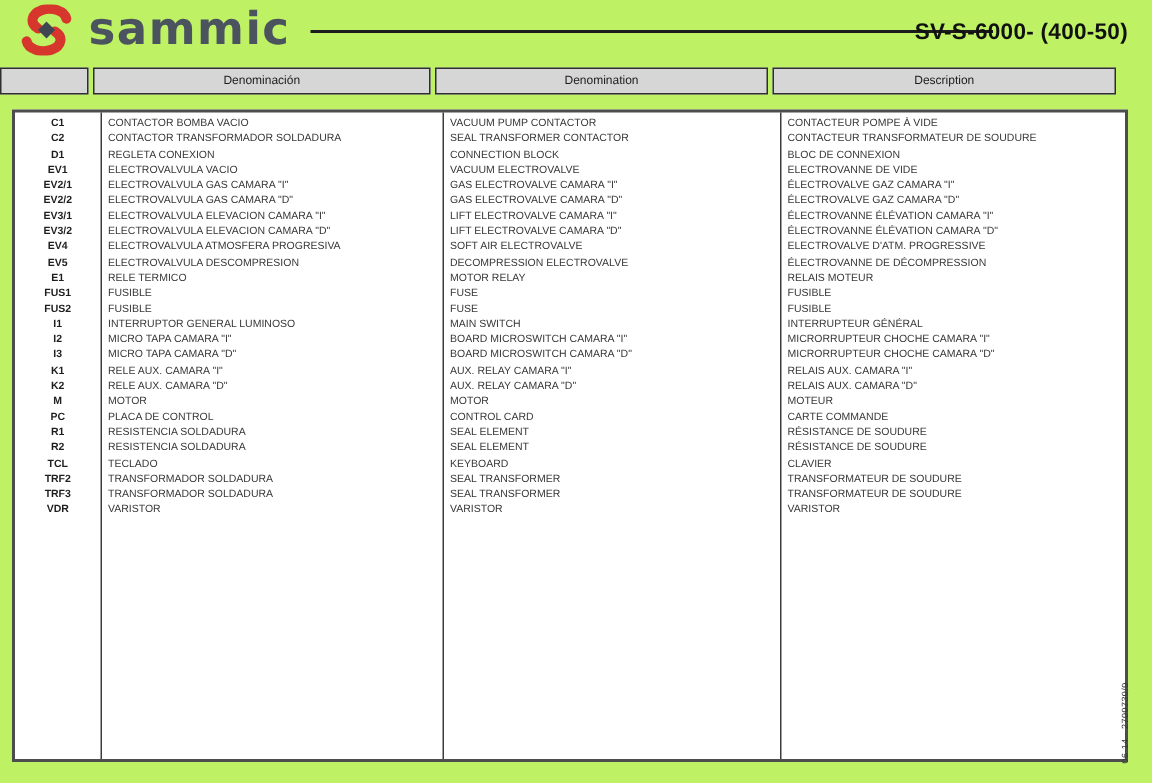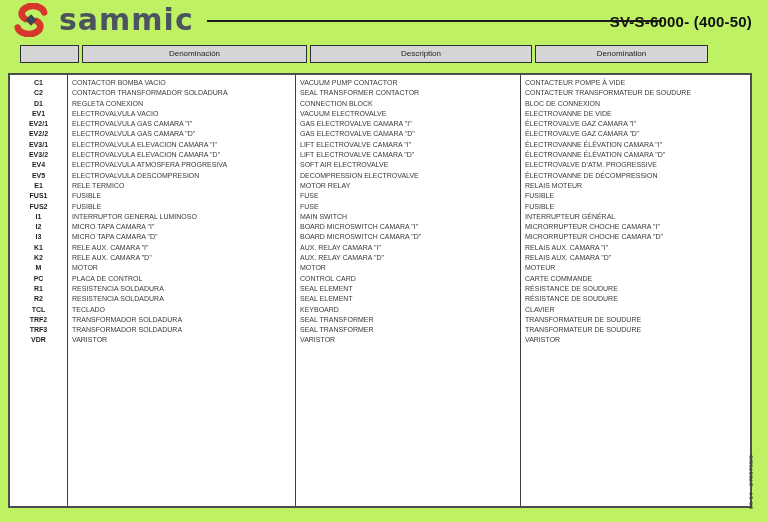--- a/index.html
+++ b/index.html
@@ -9,21 +9,21 @@
 
   
   .logo { position:absolute; left:10px; top:3px; display:flex; align-items:center; gap:7px; }
   .logo-word { font-family:"DejaVu Sans", sans-serif; font-weight:bold; font-size:30px;
                line-height:34px; color:var(--logo-slate,#4b545e); letter-spacing:1px; }
   .head-rule { position:absolute; left:207px; top:20px; width:455px; height:2px; background:#1c1c1c; }
   .model { position:absolute; top:13px; right:16px; font-size:15px; font-weight:bold; color:#111;
            letter-spacing:0.2px; }
 
   
-  .thead { position:absolute; left:20px; top:45px; width:688px; height:18px;
+  .thead { position:absolute; left:0; top:45px; width:744px; height:18px;
            display:grid; grid-template-columns:59px 225px 222px 1fr; column-gap:3px; }
   .thead .hcell { background:var(--header-bg,#d6d6d6); border:1px solid #2e2e2e;
                   font-size:8px; color:#1c1c1c; text-align:center; line-height:16px; }
 
   
   .tbody { position:absolute; left:8px; top:73px; width:744px; height:435px;
            border:2px solid #4d4d4d; background:#fff; }
   .vline { position:absolute; top:0; bottom:0; width:1px; background:#3d3d3d; }
   .vline.v1 { left:57px; } .vline.v2 { left:285px; } .vline.v3 { left:510px; }
   .rows { position:absolute; left:0; top:3px; right:0;
@@ -50,22 +50,22 @@
       <path d="M22 12 L28 18 L22 24 L16 18 Z" fill="#3f4651"></path>
     </svg>
     <span class="logo-word">sammic</span>
   </div>
   <div class="head-rule"></div>
   <div class="model">SV-S-6000- (400-50)</div>
 
   <div class="thead">
     <div class="hcell"></div>
     <div class="hcell">Denominación</div>
+    <div class="hcell">Denomination</div>
     <div class="hcell">Description</div>
-    <div class="hcell">Denomination</div>
   </div>
 
   <div class="tbody">
     <div class="vline v1"></div>
     <div class="vline v2"></div>
     <div class="vline v3"></div>
     <div class="rows" id="rows">
   <div class="brow">
     <div class="c-code">C1</div>
     <div class="c-txt">CONTACTOR BOMBA VACIO</div>

